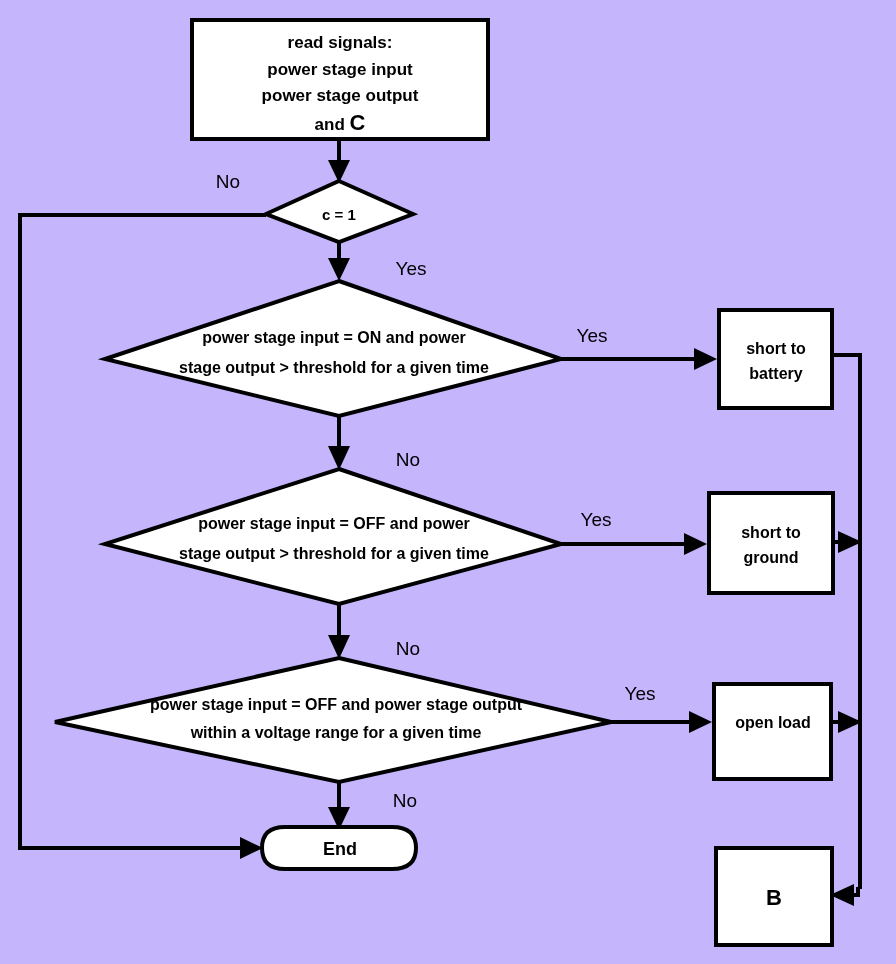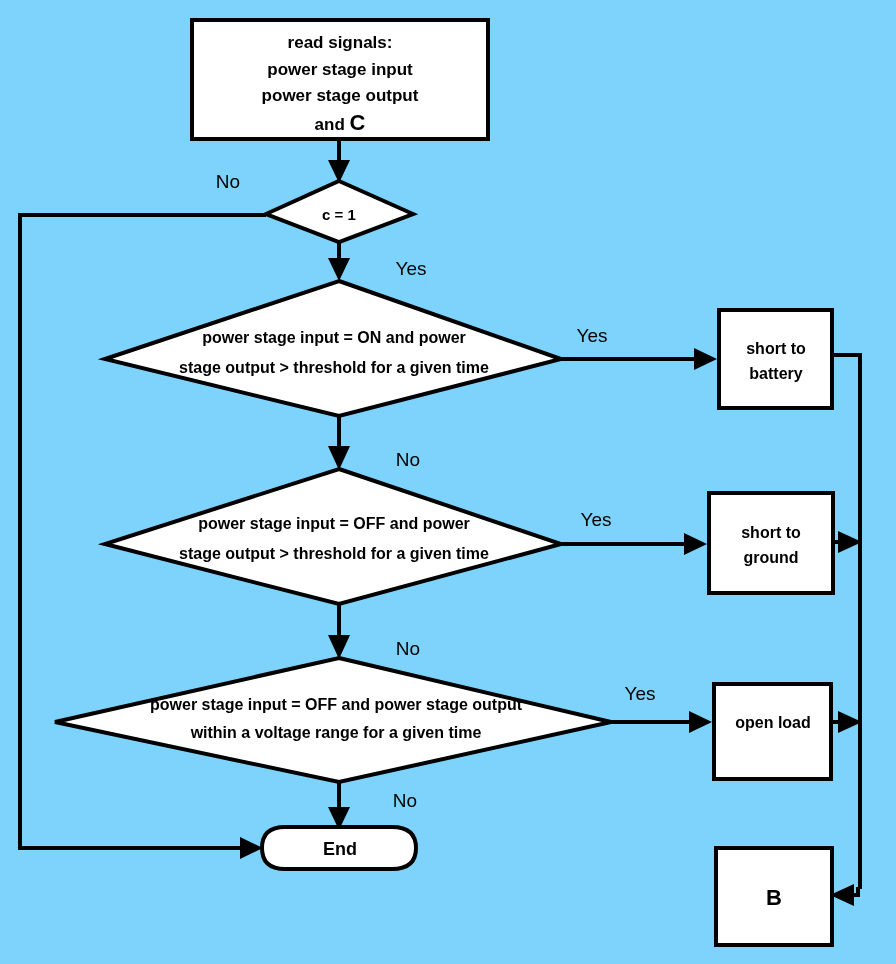--- a/index.html
+++ b/index.html
@@ -7,21 +7,21 @@
     padding: 0;
     background: #ffffff;
   }
   body {
     font-family: "Liberation Sans", sans-serif;
   }
   #diagram-root {
     position: relative;
     width: 896px;
     height: 964px;
-    background: #7dd3fc;
+    background: #c4b5fd;
     overflow: hidden;
   }
   svg#flowchart {
     display: block;
     width: 896px;
     height: 964px;
   }
   .shape-stroke {
     fill: #ffffff;
     stroke: #000000;

